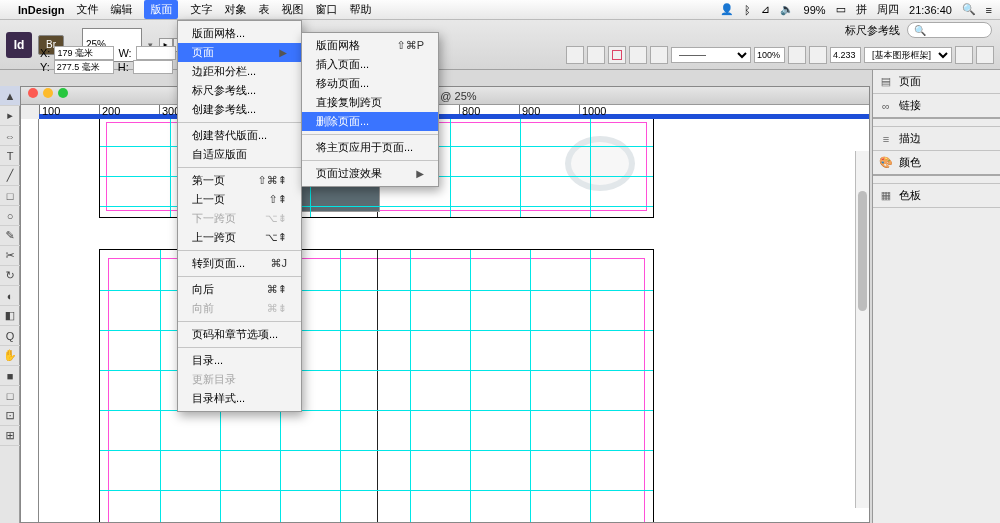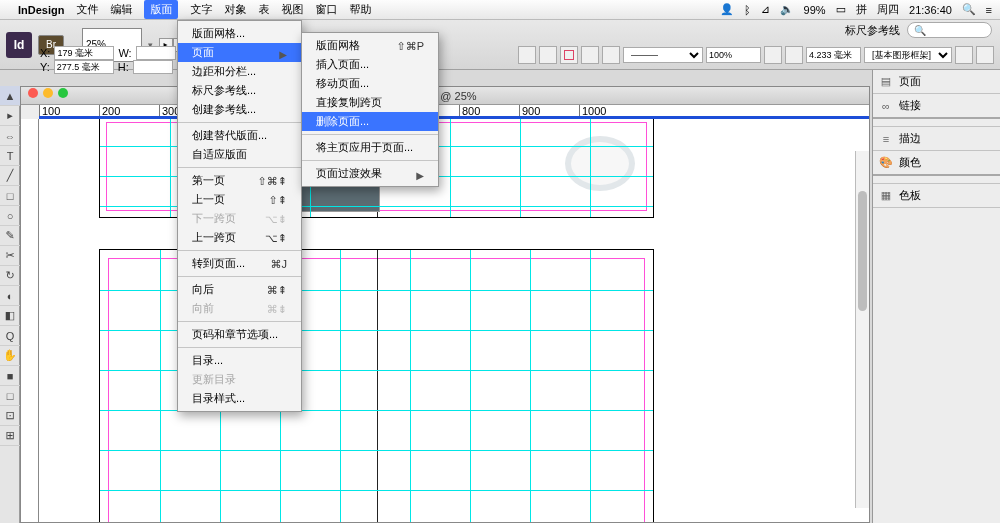--- a/index.html
+++ b/index.html
@@ -24,42 +24,42 @@
 .func-label{position:absolute;top:3px;right:100px;font-size:11px;}
 .search-bar{position:absolute;top:2px;right:8px;width:85px;height:16px;border:1px solid #aaa;border-radius:8px;background:#fff;padding:0 6px;font-size:10px;color:#888;}
 
 
 .coord-row { position:absolute; left:5px; top:24px; display:flex; gap:4px; font-size:9px; align-items:center;}
 .coord-row .fld{border:1px solid #aaa;background:#fff;width:60px;height:14px;padding:0 2px;font-size:9px;}
 .opts-row{position:absolute;right:6px;top:26px;display:flex;gap:3px;align-items:center;}
 .opts-row .ico{width:18px;height:18px;border:1px solid #aaa;background:#f0f0f0;}
 .opts-row .ico.pink{background:#f0f0f0;position:relative;}
 .opts-row .ico.pink::after{content:"";position:absolute;inset:3px;border:1px solid #d46;}
-.mini-in{border:1px solid #aaa;background:#fff;width:55px;height:16px;font-size:9px;padding:0 2px;}
+.mini-in{border:1px solid #aaa;background:#fff;width:31px;height:16px;font-size:9px;padding:0 2px;}
 .sel-box{border:1px solid #aaa;background:#fff;height:16px;font-size:9px;padding:0 3px;min-width:80px;}
 
 
 .dropdown { position:absolute; background:#f3f3f3; border:1px solid #999; box-shadow:2px 4px 10px rgba(0,0,0,.35); z-index:100; font-size:12px; min-width:125px; padding:3px 0;}
-.dropdown .mi{padding:2px 14px 2px 14px;display:flex;justify-content:space-between;align-items:flex-end;white-space:nowrap;}
+.dropdown .mi{padding:2px 14px 2px 14px;display:flex;justify-content:space-between;align-items:center;white-space:nowrap;}
 .dropdown .mi.disabled{color:#a6a6a6;}
 .dropdown .mi.sep{border-top:1px solid #c5c5c5;margin:3px 0;padding:0;height:0;}
 .dropdown .mi.hover{background:#3a74ff;color:#fff;}
 .dropdown .mi .sc{margin-left:18px;font-size:11px;color:#333;}
 .dropdown .mi.disabled .sc{color:#bdbdbd;}
 .dropdown .mi .sub{font-size:10px;color:#555;}
 .menu1{left:177px;top:20px;}
 .menu2{left:301px;top:32px;width:138px;}
 
 
 .doc-wrap{position:absolute;left:20px;top:86px;right:130px;bottom:0;background:#ededed;border:1px solid #888;}
 .traffic{position:absolute;left:28px;top:88px;display:flex;gap:5px;z-index:5;}
 .traffic div{width:10px;height:10px;border-radius:50%;}
 .t-r{background:#fc5b52;} .t-y{background:#fdbb2c;} .t-g{background:#28c740;}
 .doc-title{position:absolute;left:0;right:0;top:0;height:18px;background:linear-gradient(#e6e6e6,#cfcfcf);border-bottom:1px solid #999;text-align:center;line-height:18px;font-size:11px;color:#333;}
-.ruler-h{position:absolute;left:18px;right:0;top:18px;height:14px;background:#fff;border-bottom:3px solid #1d4ed8;font-size:8px;display:flex;}
+.ruler-h{position:absolute;left:18px;right:0;top:18px;height:14px;background:#fff;border-bottom:5px solid #1d4ed8;font-size:8px;display:flex;}
 .ruler-h span{flex:0 0 60px;border-left:1px solid #777;padding-left:2px;}
 .ruler-v{position:absolute;left:0;top:32px;bottom:0;width:18px;background:#fff;border-right:1px solid #888;}
 .canvas{position:absolute;left:18px;top:32px;right:0;bottom:0;background:#fff;overflow:hidden;}
 .spread{position:absolute;border:1px solid #000;background:#fff;}
 .spread.s1{left:60px;top:-4px;width:555px;height:103px;}
 .spread.s2{left:60px;top:130px;width:555px;height:305px;}
 .guide-v{position:absolute;top:0;bottom:0;width:1px;background:#00e6e6;}
 .guide-h{position:absolute;left:0;right:0;height:1px;background:#00e6e6;}
 .pmargin{position:absolute;border:1px solid #ff4fd8;}
 .center-line{position:absolute;top:0;bottom:0;width:1px;background:#222;}

